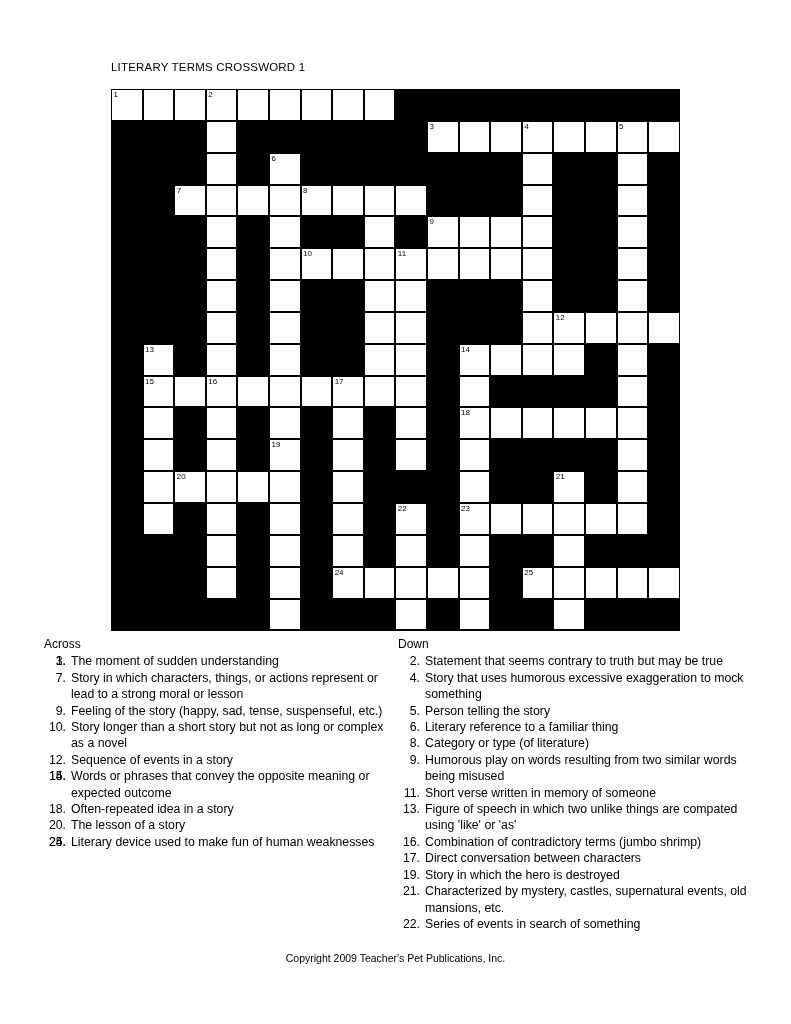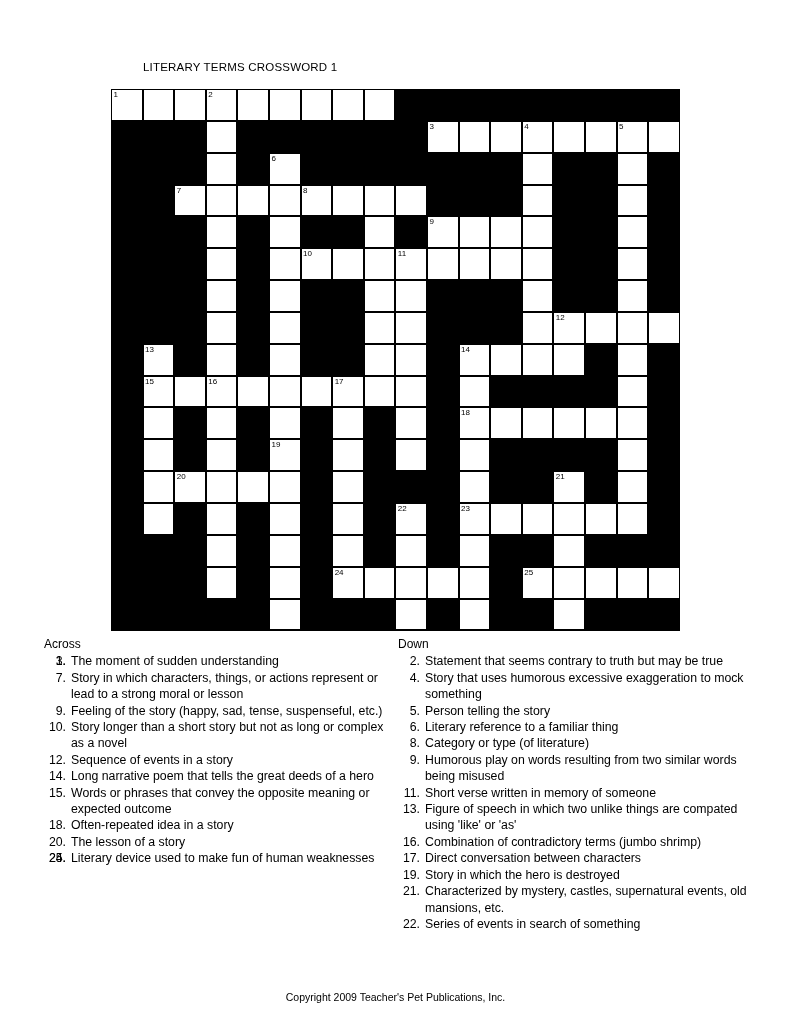--- a/index.html
+++ b/index.html
@@ -20,21 +20,20 @@
     left: 0; top: 0;
     width: 791px;
     height: 1024px;
   }
   .title {
     position: absolute;
     left: 111px;
     top: 61px;
     font-size: 11.5px;
     letter-spacing: 0.2px;
-    margin-left: 32px;
   }
   
   #grid-wrap {
     position: absolute;
     left: 111px;
     top: 89px;
     width: 569px;
     height: 542px;
     background: #000000;
   }
@@ -98,21 +97,21 @@
   ul.cluelist li .n {
     position: absolute;
     left: 0;
     top: 0;
     width: 22px;
     text-align: right;
   }
   .footer {
     position: absolute;
     left: 0;
-    top: 991px;
+    top: 952px;
     width: 791px;
     text-align: center;
     font-size: 10.5px;
   }
 </style>
 </head>
 <body>
 
 <div class="page">
 
@@ -482,21 +481,21 @@
   <div class="clues">
     <div class="col across">
       <h3>Across</h3>
       <ul class="cluelist" id="across-list">
           <li><span class="n">1.</span></li>
           <li><span class="n">3.</span><span>The moment of sudden understanding</span></li>
           <li><span class="n">7.</span><span>Story in which characters, things, or actions represent or lead to a strong moral or lesson</span></li>
           <li><span class="n">9.</span><span>Feeling of the story (happy, sad, tense, suspenseful, etc.)</span></li>
           <li><span class="n">10.</span><span>Story longer than a short story but not as long or complex as a novel</span></li>
           <li><span class="n">12.</span><span>Sequence of events in a story</span></li>
-          <li><span class="n">14.</span><span>Long narrative poem that tells the great deeds of a hero</span></li>
+          <li><span class="n">14.</span></li>
           <li><span class="n">15.</span><span>Words or phrases that convey the opposite meaning or expected outcome</span></li>
           <li><span class="n">18.</span><span>Often-repeated idea in a story</span></li>
           <li><span class="n">20.</span><span>The lesson of a story</span></li>
           <li><span class="n">24.</span></li>
           <li><span class="n">25.</span><span>Literary device used to make fun of human weaknesses</span></li>
         </ul>
     </div>
     <div class="col down">
       <h3>Down</h3>
       <ul class="cluelist" id="down-list">

